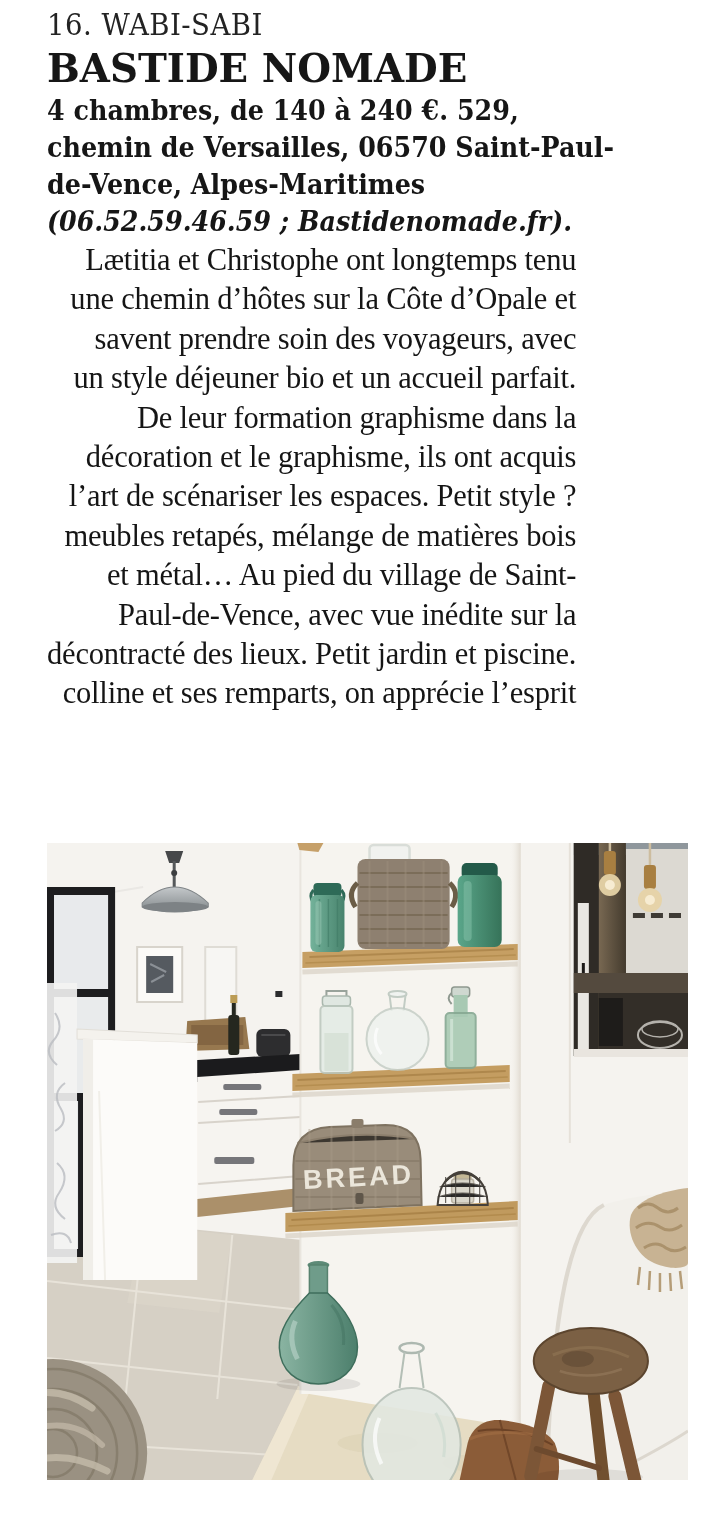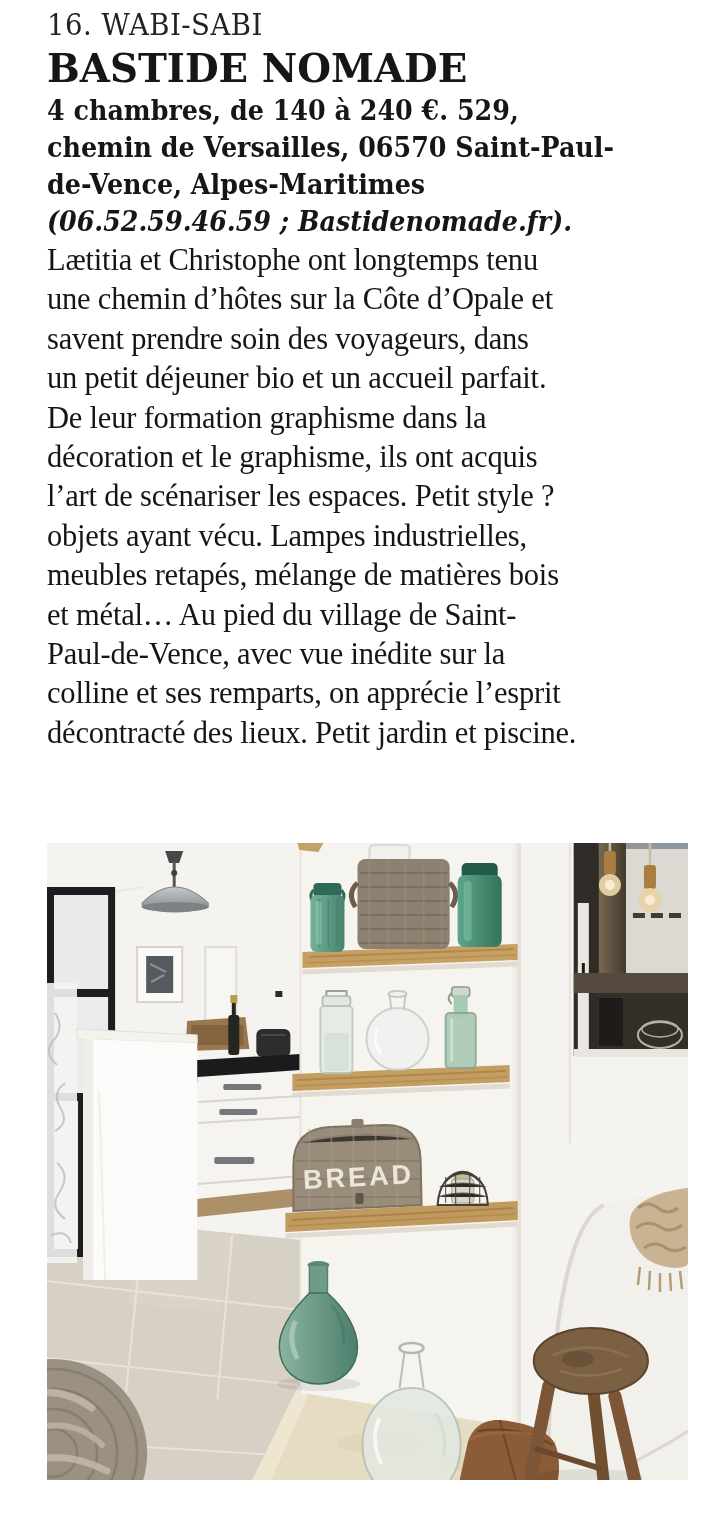--- a/index.html
+++ b/index.html
@@ -18,21 +18,21 @@
     color:#161616;transform:scaleX(.97);transform-origin:left top;white-space:nowrap;
   }
   .details{
     left:47px;top:92px;font-family:"DejaVu Serif",serif;font-size:27px;font-weight:bold;
     line-height:37px;color:#161616;transform:scaleX(.94);transform-origin:left top;
   }
   .details div{white-space:nowrap;}
   .contact{font-style:italic;}
   .bodytext{
     left:47px;top:241px;font-family:"Liberation Serif",serif;font-size:30.5px;
-    line-height:39.4px;color:#151515;letter-spacing:-.2px;
+    line-height:39.4px;color:#151515;letter-spacing:-.2px;text-align:right;
   }
   .bodytext div{white-space:nowrap;}
   .photo{
     left:47px;top:843px;width:641px;height:637px;overflow:hidden;background:#f4f2ee;
   }
 </style>
 </head>
 <body>
 
 <div class="abs category">16. WABI-SABI</div>
@@ -41,31 +41,30 @@
 <div class="abs details">
   <div>4 chambres, de 140 à 240 €. 529,</div>
   <div>chemin de Versailles, 06570 Saint-Paul-</div>
   <div>de-Vence, Alpes-Maritimes</div>
   <div class="contact">(06.52.59.46.59 ; Bastidenomade.fr).</div>
 </div>
 
 <div class="abs bodytext">
   <div>Lætitia et Christophe ont longtemps tenu</div>
   <div>une chemin d’hôtes sur la Côte d’Opale et</div>
-  <div>savent prendre soin des voyageurs, dans</div>
-  <div>un petit déjeuner bio et un accueil parfait.</div>
+  <div>savent prendre soin des voyageurs, avec</div>
+  <div>un style déjeuner bio et un accueil parfait.</div>
   <div>De leur formation graphisme dans la</div>
   <div>décoration et le graphisme, ils ont acquis</div>
   <div>l’art de scénariser les espaces. Petit style ?</div>
-  <div>objets ayant vécu. Lampes industrielles,</div>
   <div>meubles retapés, mélange de matières bois</div>
   <div>et métal… Au pied du village de Saint-</div>
   <div>Paul-de-Vence, avec vue inédite sur la</div>
+  <div>décontracté des lieux. Petit jardin et piscine.</div>
   <div>colline et ses remparts, on apprécie l’esprit</div>
-  <div>décontracté des lieux. Petit jardin et piscine.</div>
 </div>
 
 <div class="abs photo">
 <svg width="641" height="637" viewBox="0 0 640 637" preserveAspectRatio="none" xmlns="http://www.w3.org/2000/svg">
   <defs>
     <linearGradient id="lampGrad" x1="0" y1="0" x2="0" y2="1">
       <stop offset="0" stop-color="#c4c8ca"></stop>
           <stop offset="1" stop-color="#82888b"></stop>
     </linearGradient>
     <linearGradient id="jarGrad1" x1="0" y1="0" x2="1" y2="0">

